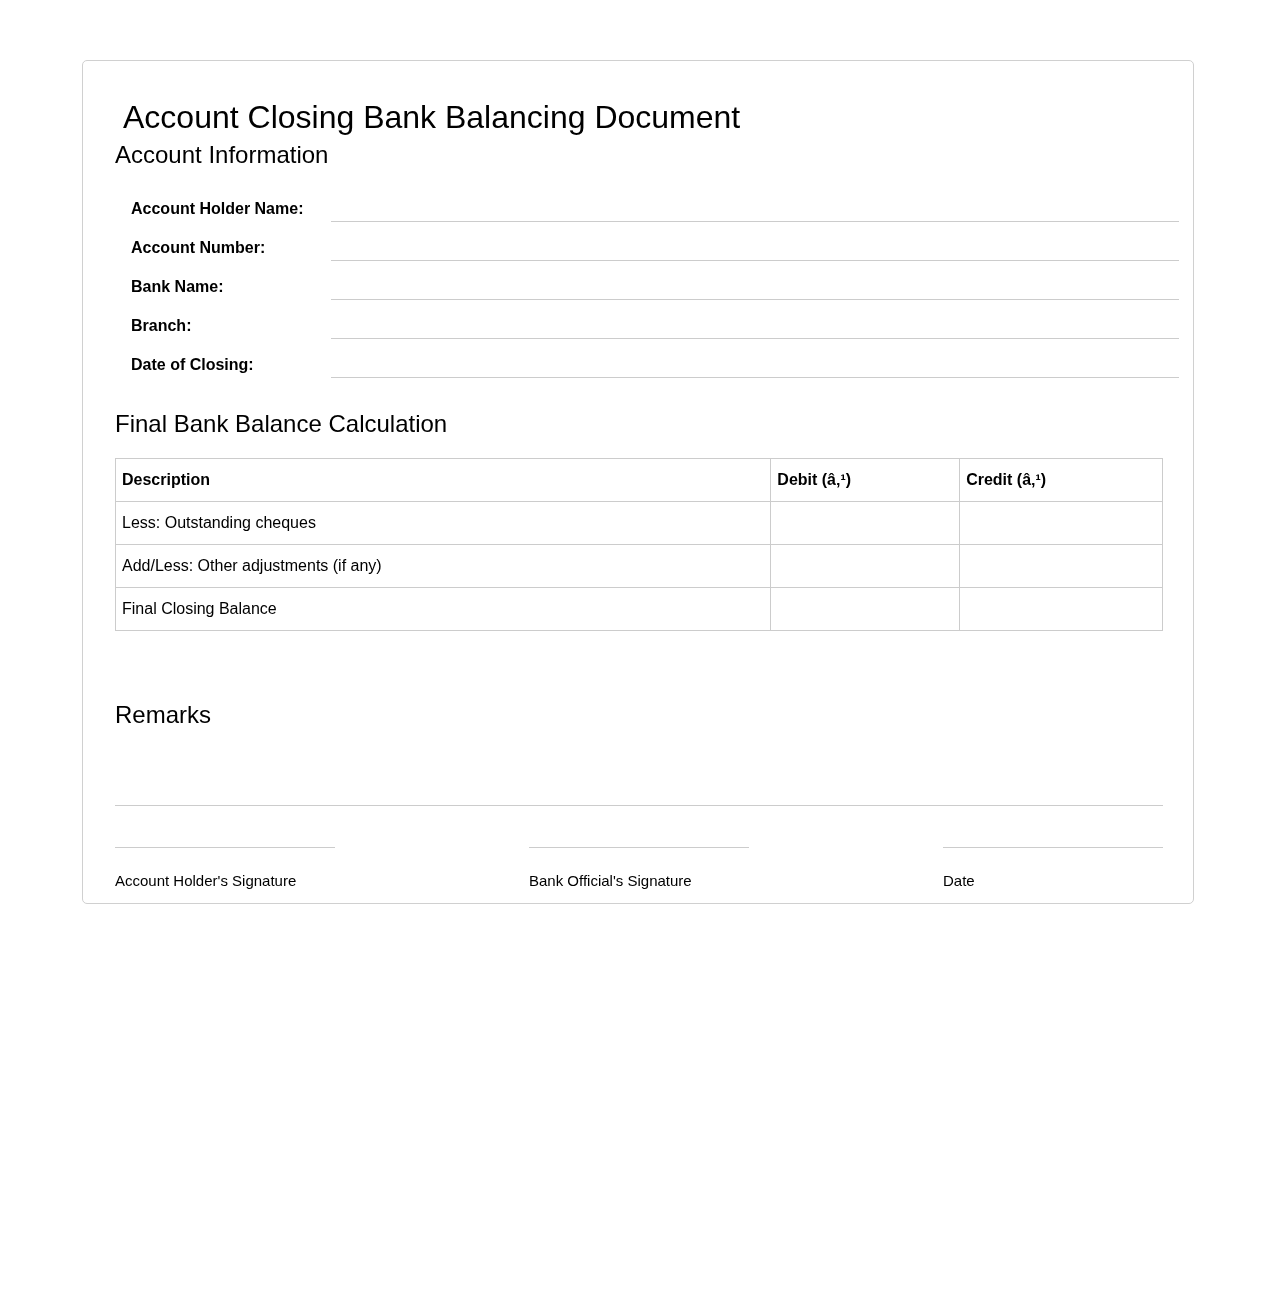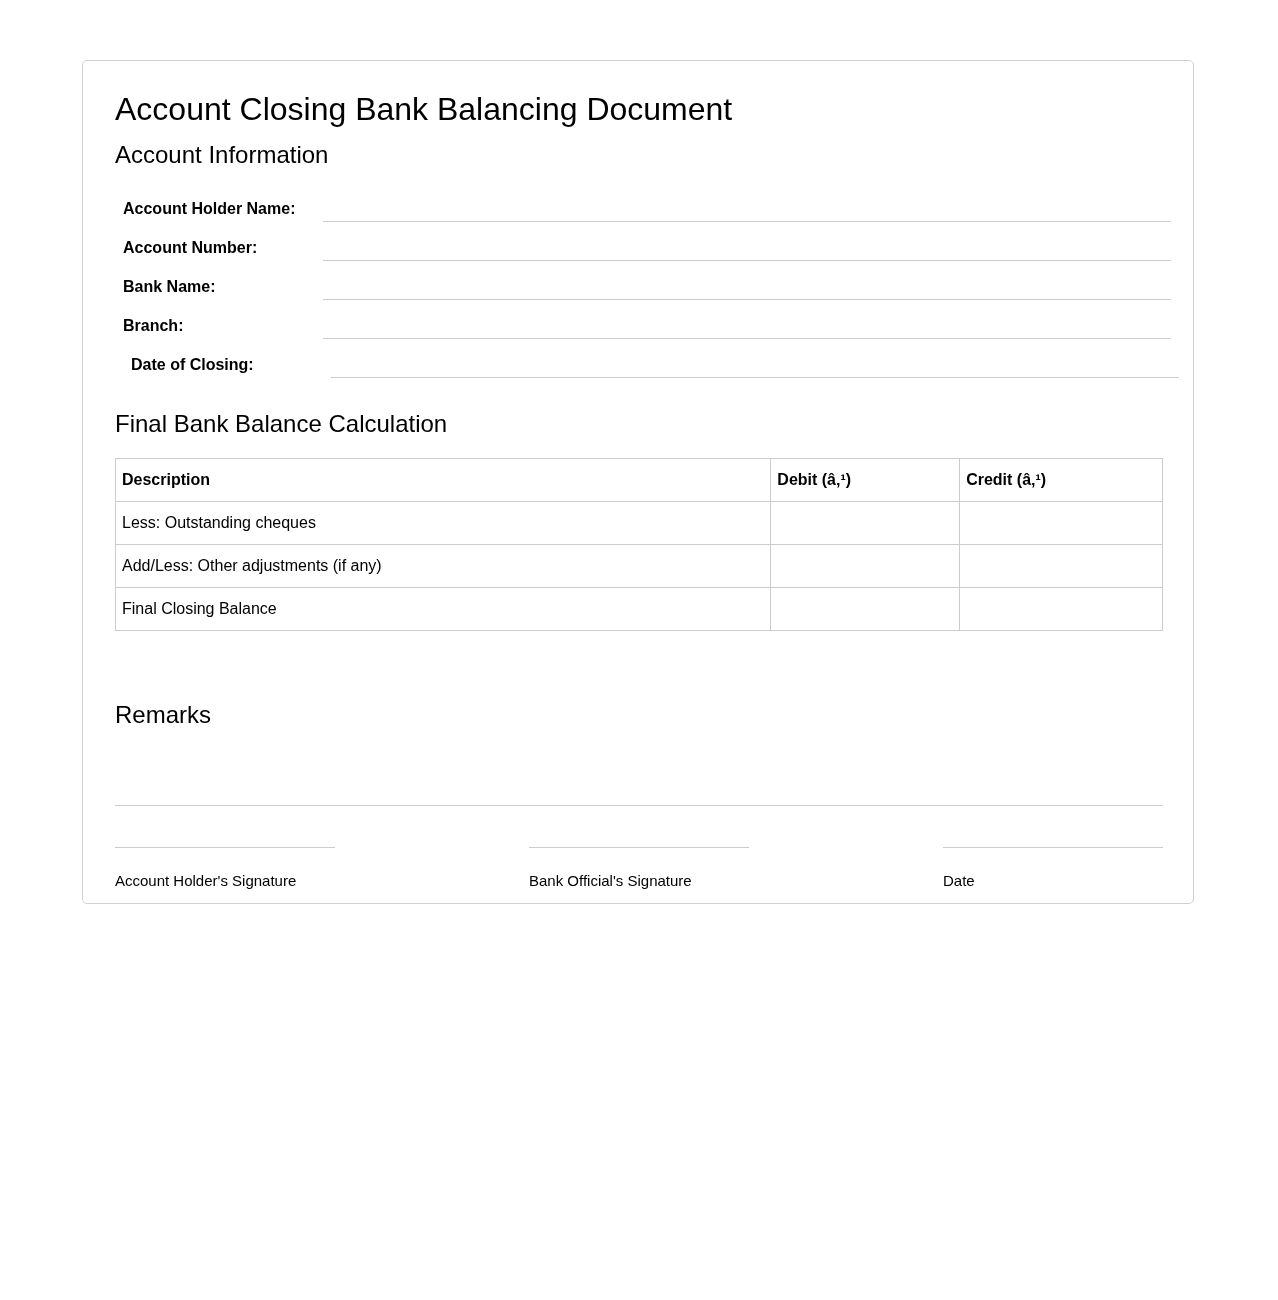--- a/index.html
+++ b/index.html
@@ -2,23 +2,23 @@
 <html><head>
 <meta charset="utf-8">
 <style>
   html, body { margin: 0; padding: 0; background: #ffffff; }
   body { width: 1278px; height: 1300px; font-family: "Liberation Sans", sans-serif; color: #000; position: relative; }
   .card {
     position: absolute; left: 82px; top: 60px; width: 1112px; height: 844px;
     border: 1px solid #d0d0d0; border-radius: 5px; box-sizing: border-box; background: #fff;
   }
   .inner { position: absolute; left: 32px; top: 0; width: 1048px; }
-  h1 { position: absolute; top: 30px; left: 0; margin: 0; font-size: 32px; font-weight: normal; white-space: nowrap; }
+  h1 { position: absolute; top: 30px; left: 0; margin: 8px; font-size: 32px; font-weight: normal; white-space: nowrap; }
   h2 { position: absolute; left: 0; margin: 0; font-size: 24px; font-weight: normal; white-space: nowrap; }
-  .field-row { position: absolute; left: 8px; width: 1048px; height: 39px; }
+  .field-row { position: absolute; left: 16px; width: 1048px; height: 39px; }
   .field-label { position: absolute; left: 0; top: 0; font-size: 16px; font-weight: bold; line-height: 18px; }
   .field-line { position: absolute; left: 200px; right: 0; top: 21px; border-bottom: 1px solid #cccccc; height: 0; }
   table.calc { position: absolute; left: 0; top: 397px; width: 1048px; border-collapse: collapse; font-size: 16px; }
   table.calc th, table.calc td { border: 1px solid #cccccc; height: 34px; padding: 12px 6px; text-align: left; box-sizing: border-box; }
   table.calc th { font-weight: bold; }
   .col-desc { width: 656px; }
   .col-debit { width: 189px; margin-left: 21px; }
   .col-credit { width: 203px; }
   .remarks-line { position: absolute; left: 0; width: 1048px; top: 744px; border-bottom: 1px solid #cccccc; height: 0; }
   .sig { position: absolute; top: 786px; width: 220px; }
@@ -43,21 +43,21 @@
       <div class="field-line"></div>
     </div>
     <div class="field-row" style="top:217px;">
       <span class="field-label">Bank Name:</span>
       <div class="field-line"></div>
     </div>
     <div class="field-row" style="top:256px;">
       <span class="field-label">Branch:</span>
       <div class="field-line"></div>
     </div>
-    <div class="field-row" style="top:295px;margin-left:8px;">
+    <div class="field-row" style="top:295px;">
       <span class="field-label">Date of Closing:</span>
       <div class="field-line"></div>
     </div>
 
     <h2 style="top:349px;">Final Bank Balance Calculation</h2>
 
     <table class="calc">
       <thead>
         <tr>
           <th class="col-desc">Description</th>

